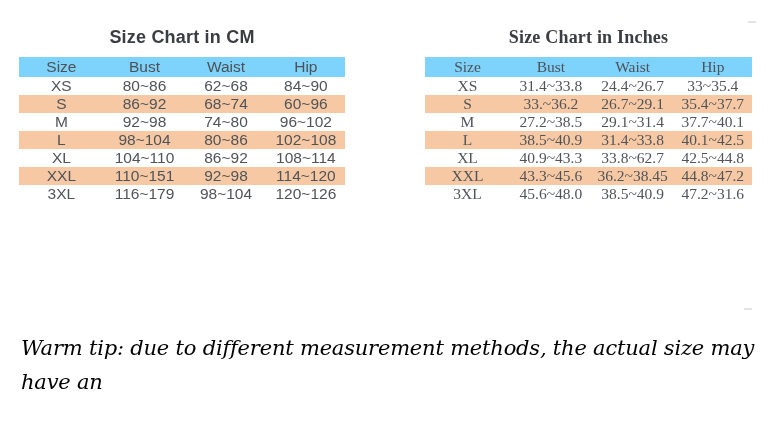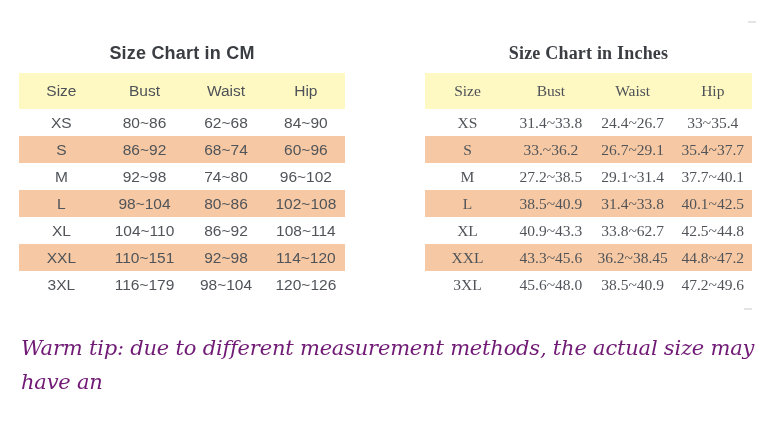--- a/index.html
+++ b/index.html
@@ -14,67 +14,67 @@
     position: relative;
     overflow: hidden;
   }
   .size-table-wrap {
     position: absolute;
     top: 26px;
   }
   .size-table-wrap.cm   { left: 19px;  width: 326px; }
   .size-table-wrap.inch { left: 425px; width: 327px; font-family: Liberation Serif, serif; }
   .table-title {
-    margin: 16px 0 9px 0;
+    margin: 0 0 9px 0;
     font-size: 18px;
     font-weight: bold;
     color: #3a3d42;
     text-align: center;
     letter-spacing: 0.2px;
     line-height: 22px;
   }
   table.size-table {
     width: 100%;
     border-collapse: collapse;
     table-layout: fixed;
   }
   table.size-table thead tr {
-    background: #fef9c3;
-    height: 36px;
+    background: #7dd3fc;
+    height: 20px;
   }
   table.size-table th {
     font-weight: normal;
     font-size: 15.5px;
     color: #4e5157;
     text-align: center;
     padding: 0;
   }
   table.size-table tbody tr {
-    height: 27px;
+    height: 18px;
   }
   table.size-table tbody tr:nth-of-type(even) {
     background: #f6c9a4;
   }
   table.size-table td {
     font-size: 15.5px;
     color: #505459;
     text-align: center;
     padding: 0;
     white-space: nowrap;
   }
   .note {
     position: absolute;
     left: 21px;
     top: 331px;
     width: 748px;
     font-family: "DejaVu Serif", serif;
     font-style: italic;
     font-size: 21px;
     line-height: 34px;
-    color: #701a75;
+    color: #000000;
     letter-spacing: -0.2px;
   }
   .artifact-dash {
     position: absolute;
     background: #e4e4e4;
     height: 2px;
     width: 8px;
   }
   .artifact-dash.top    { left: 748px; top: 21px; }
   .artifact-dash.bottom { left: 744px; top: 308px; }
@@ -199,21 +199,21 @@
         <tr>
           <td>XXL</td>
           <td>43.3~45.6</td>
           <td>36.2~38.45</td>
           <td>44.8~47.2</td>
         </tr>
         <tr>
           <td>3XL</td>
           <td>45.6~48.0</td>
           <td>38.5~40.9</td>
-          <td>47.2~49.6</td>
+          <td>47.2~31.6</td>
         </tr>
       </tbody>
   </table>
 </div>
 
 <div class="note">
   <div>Warm tip: due to different measurement methods, the actual size may have an</div>
 </div>
 
 <div class="artifact-dash top"></div>

